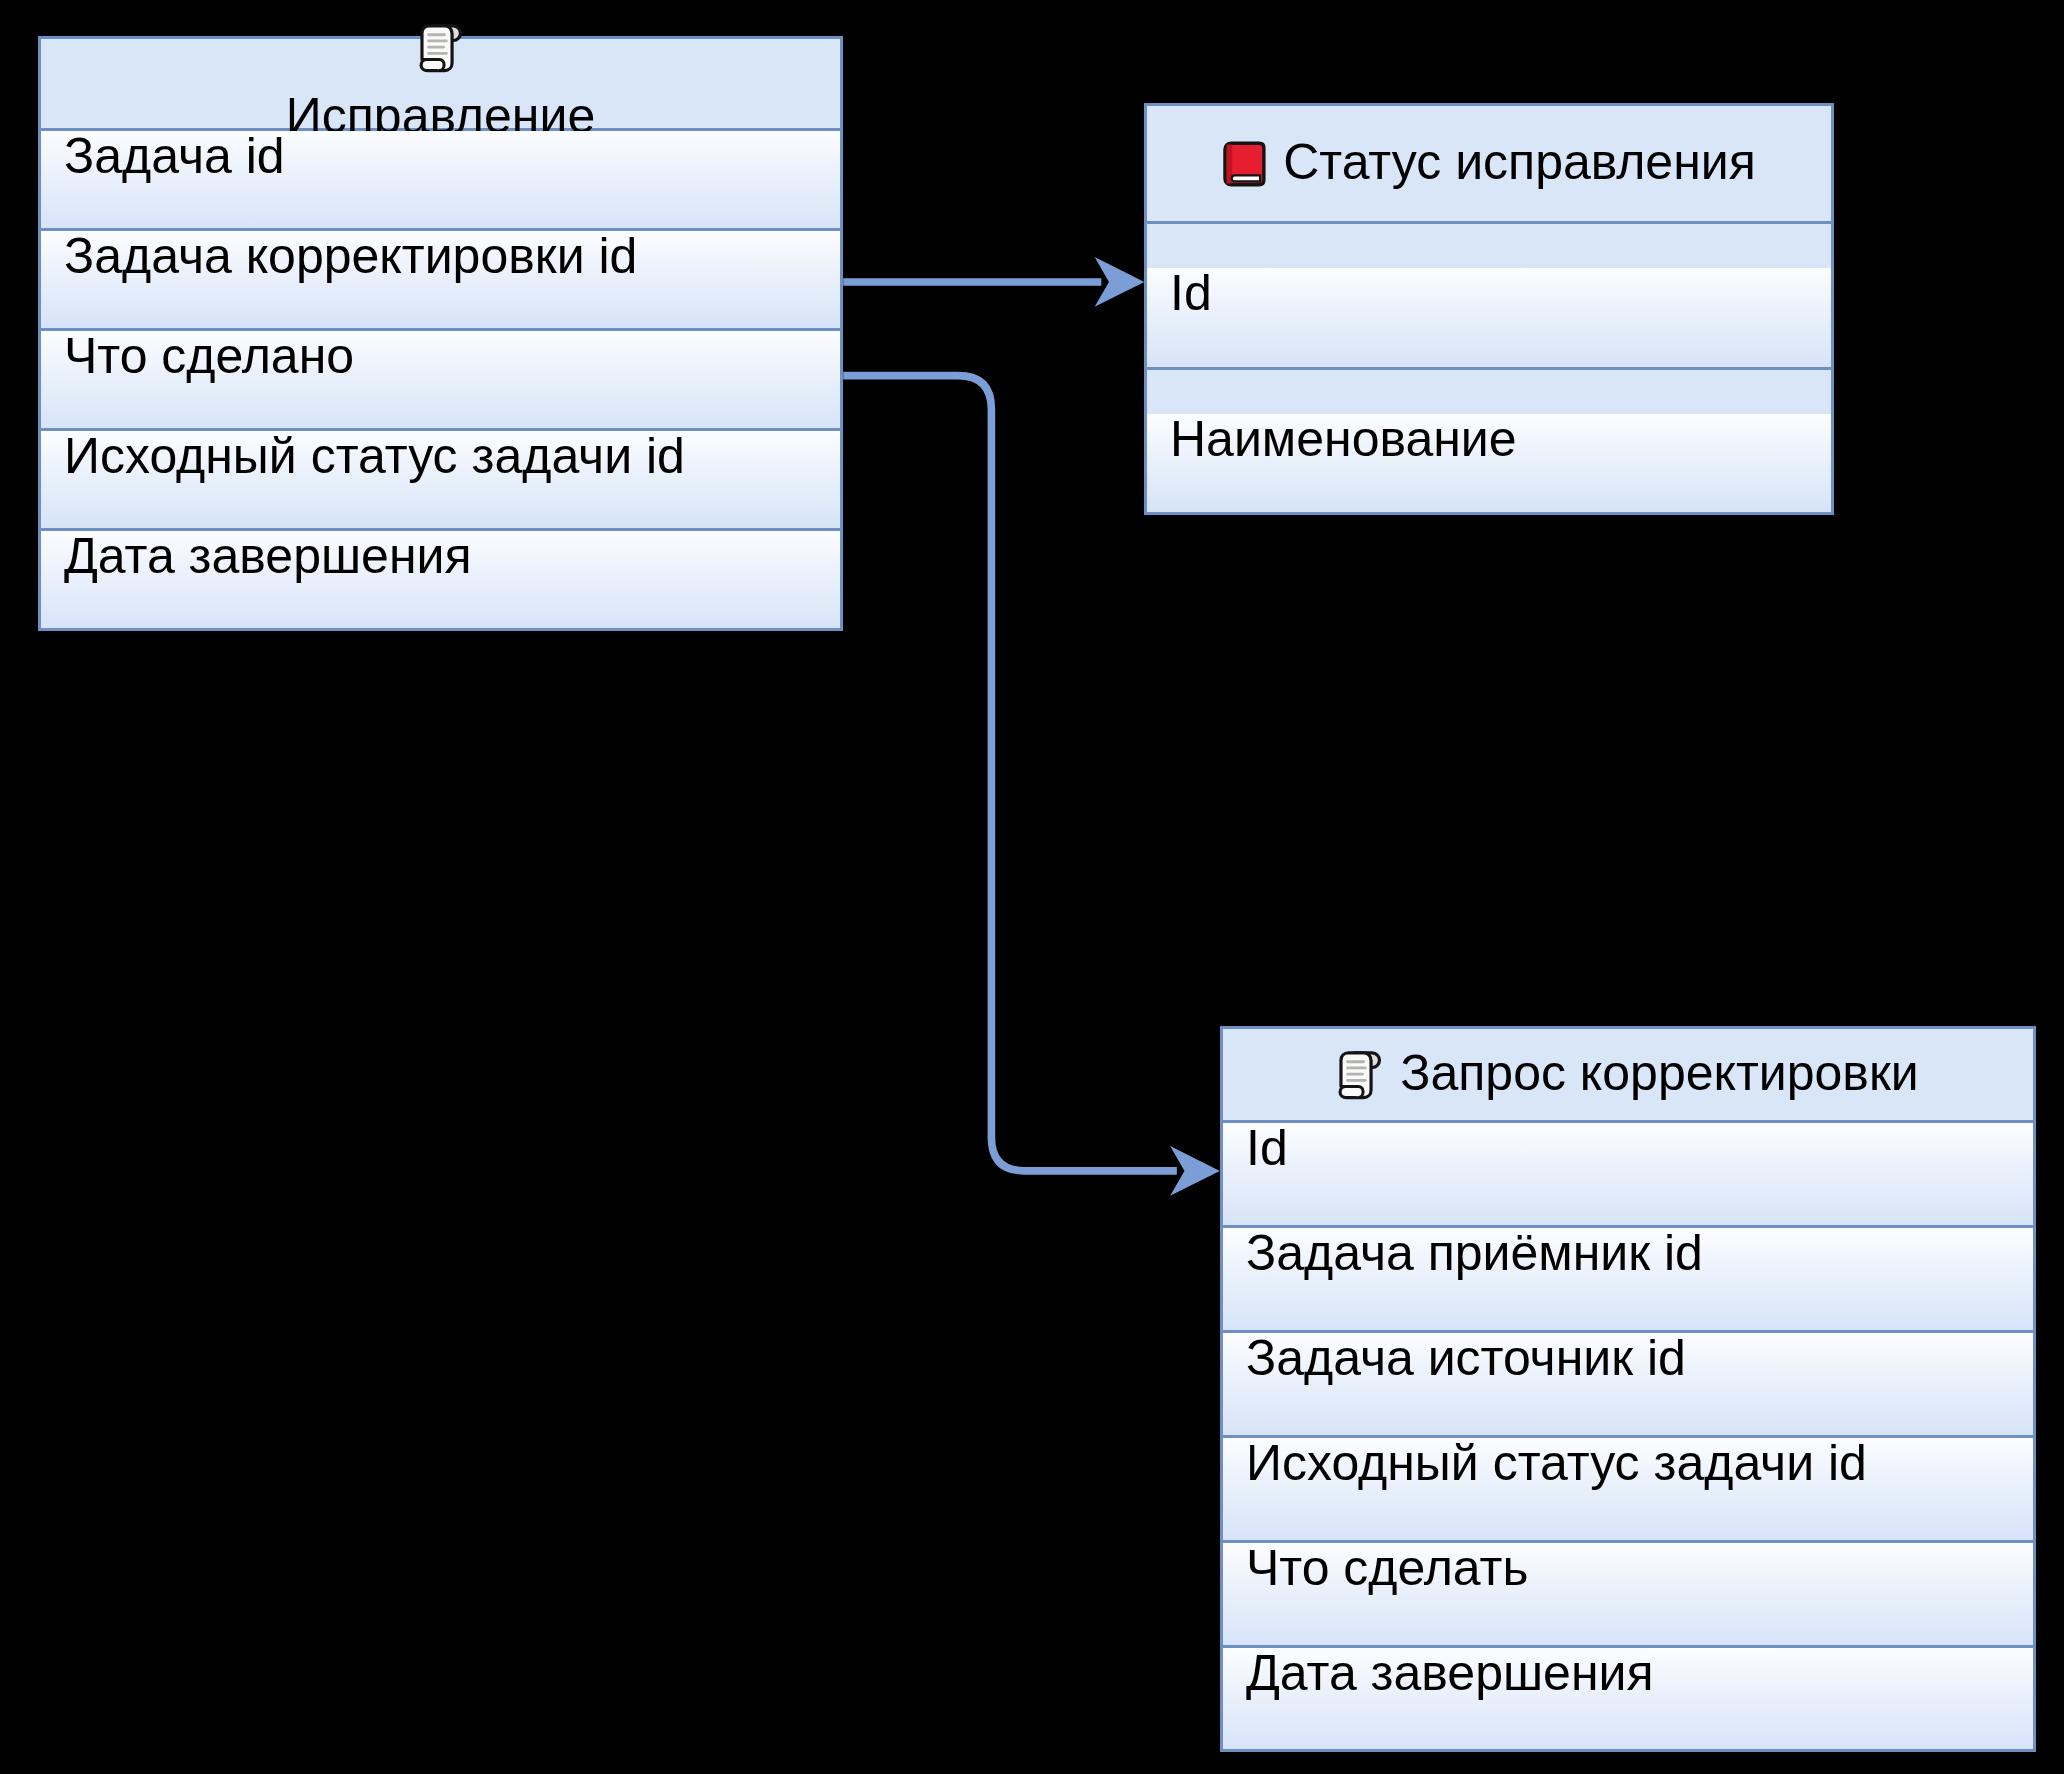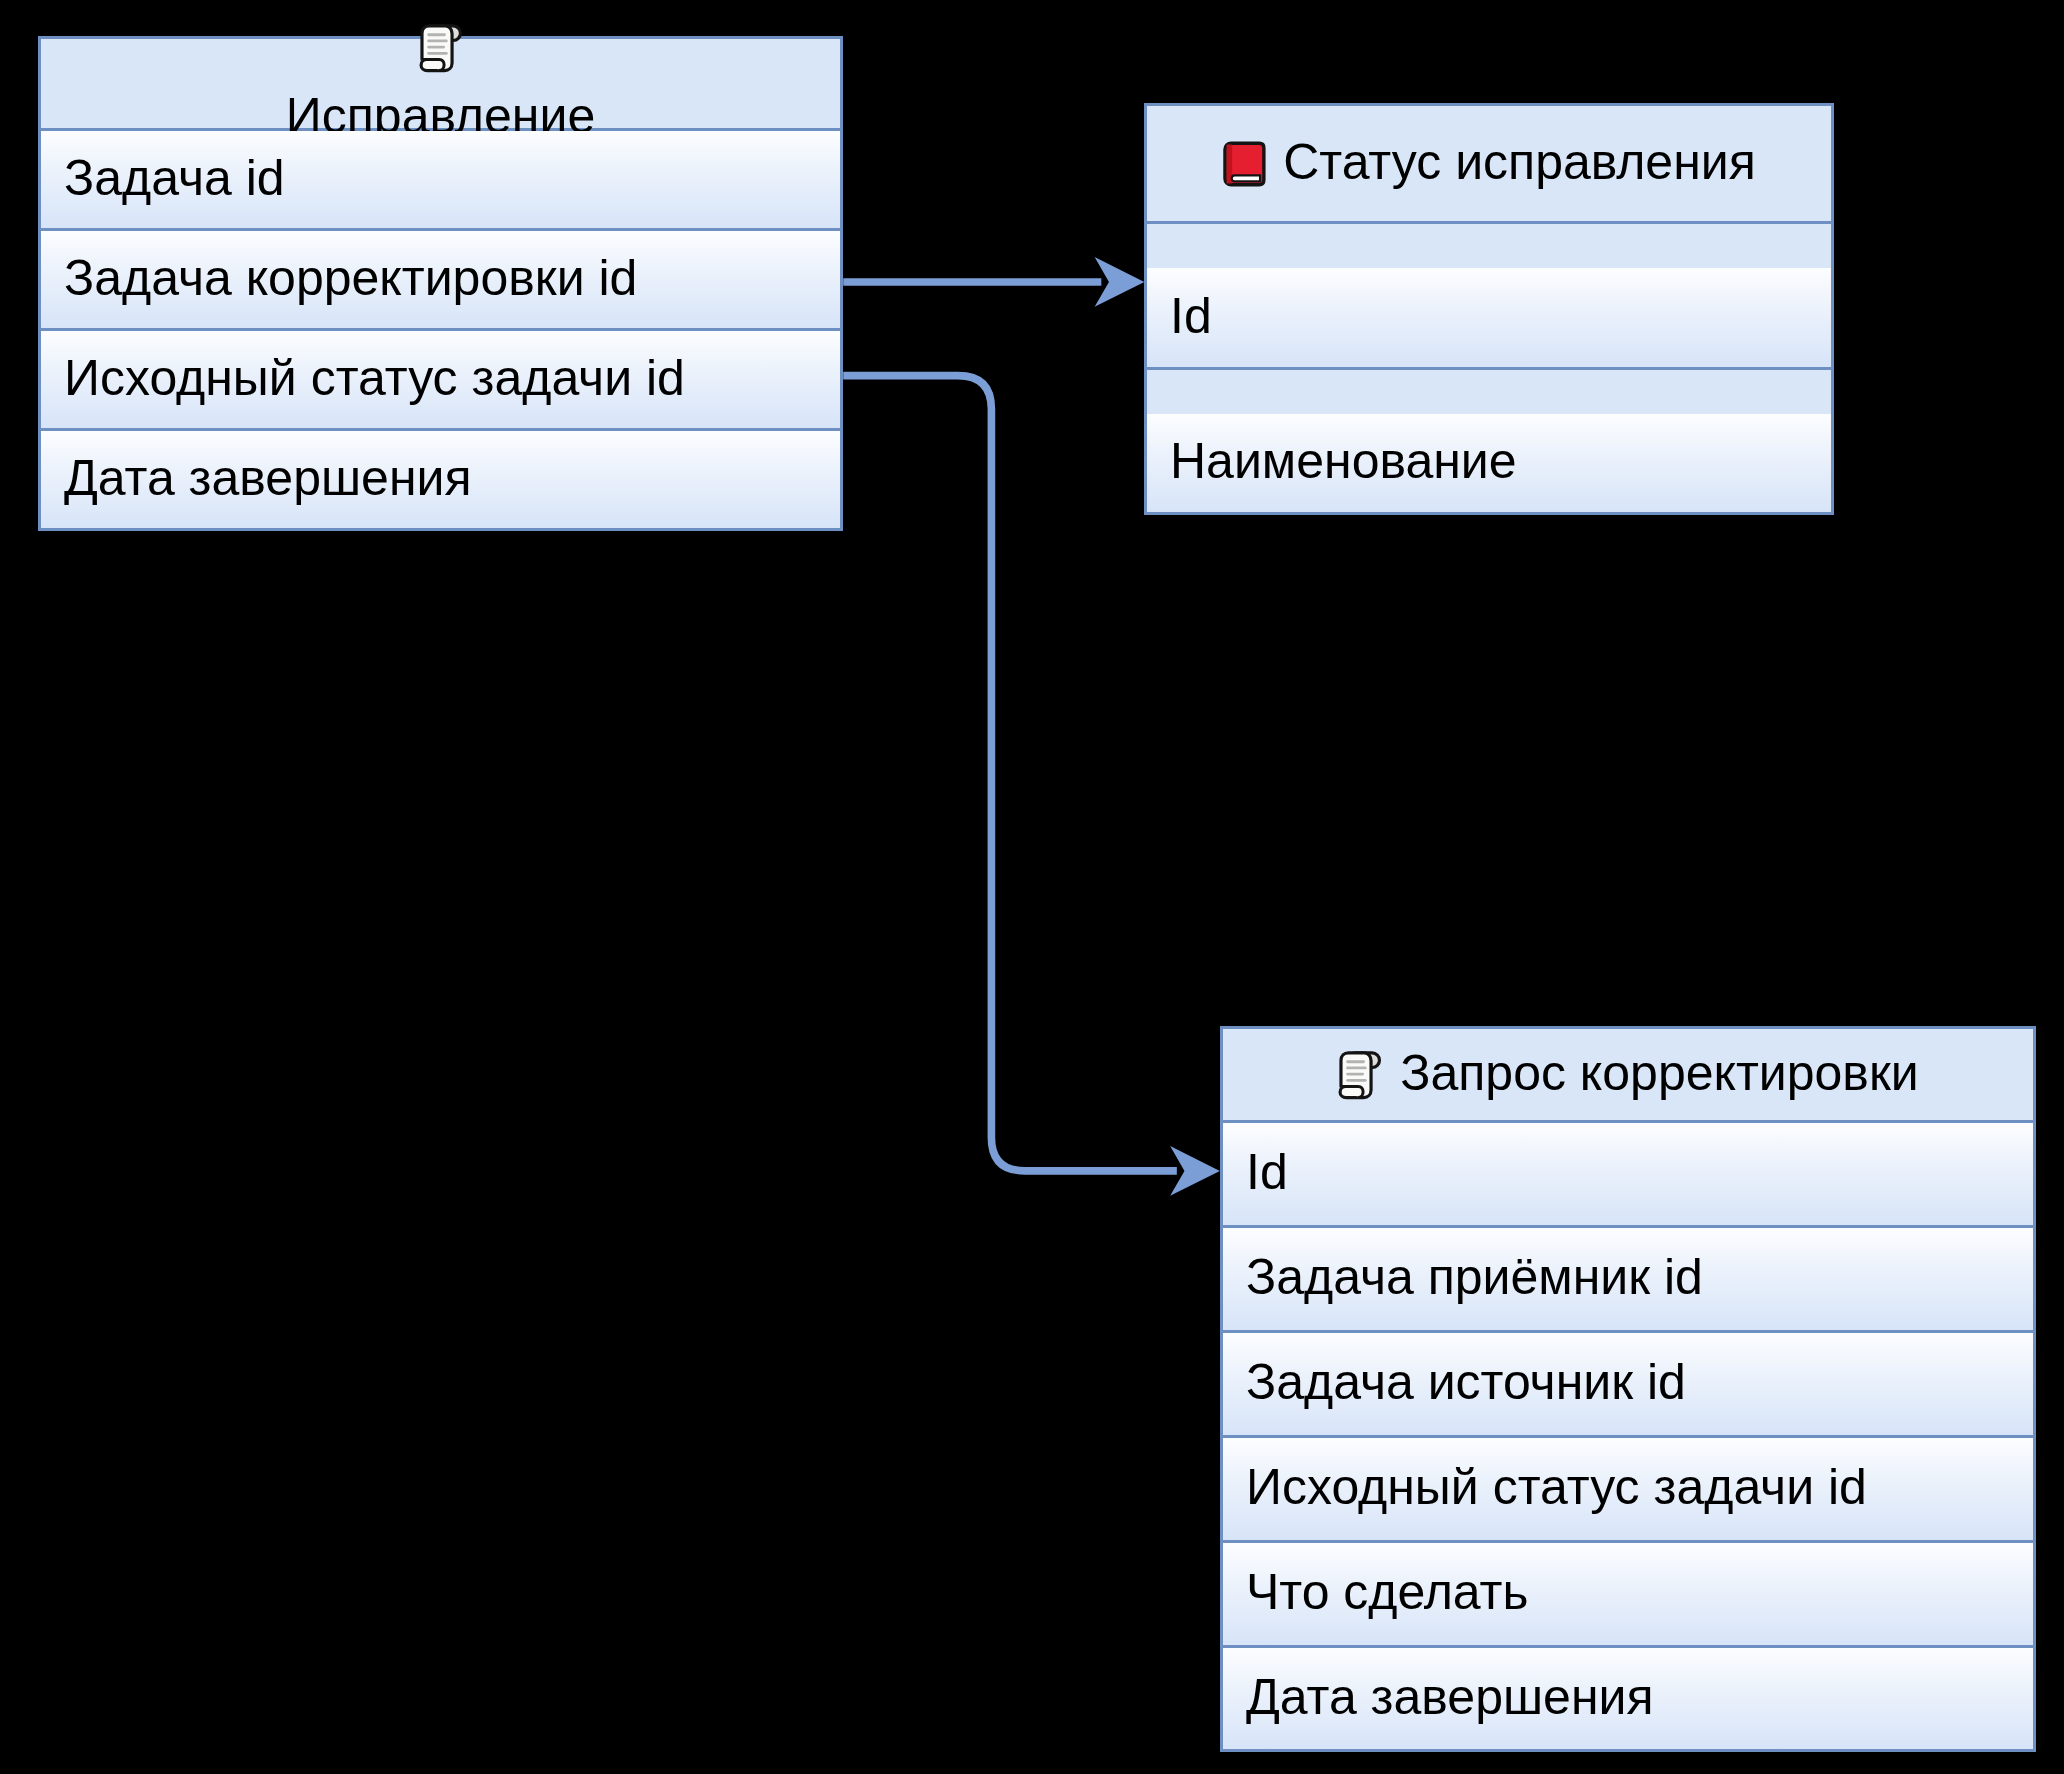--- a/index.html
+++ b/index.html
@@ -51,21 +51,21 @@
   }
   .entity-title{
     font-size:50px;
     line-height:1;
     white-space:nowrap;
     padding-bottom:3.8px;
   }
   .entity-row{
     background:linear-gradient(to bottom, var(--row-gradient-top) 0%, #eaf1fb 45%, var(--row-gradient-bottom) 100%);
     border-bottom:3.8px solid var(--table-border);
-    display:flex;align-items:center;
+    display:flex;align-items:flex-start;
     padding-left:23px;
     flex:0 0 auto;
   }
   .entity-row:last-child{border-bottom:none;}
   .entity-row .field-label{
     font-size:50px;line-height:1;white-space:nowrap;padding-bottom:3.8px;
   }
   
   .t1{left:38px;top:36px;width:805px;}
   .t1 .entity-header{height:92px;flex-direction:column;}
@@ -110,20 +110,23 @@
           <line x1="12" y1="34" x2="32" y2="34"></line>
         </g>
       </svg>
       <span class="entity-title">Исправление</span>
     </div>
     <div class="entity-row">
         <span class="field-label">Задача id</span>
       </div>
     <div class="entity-row">
         <span class="field-label">Задача корректировки id</span>
+      </div>
+    <div class="entity-row">
+        <span class="field-label">Что сделано</span>
       </div>
     <div class="entity-row">
         <span class="field-label">Исходный статус задачи id</span>
       </div>
     <div class="entity-row">
         <span class="field-label">Дата завершения</span>
       </div>
   </div>
 
   <div class="entity t2">

